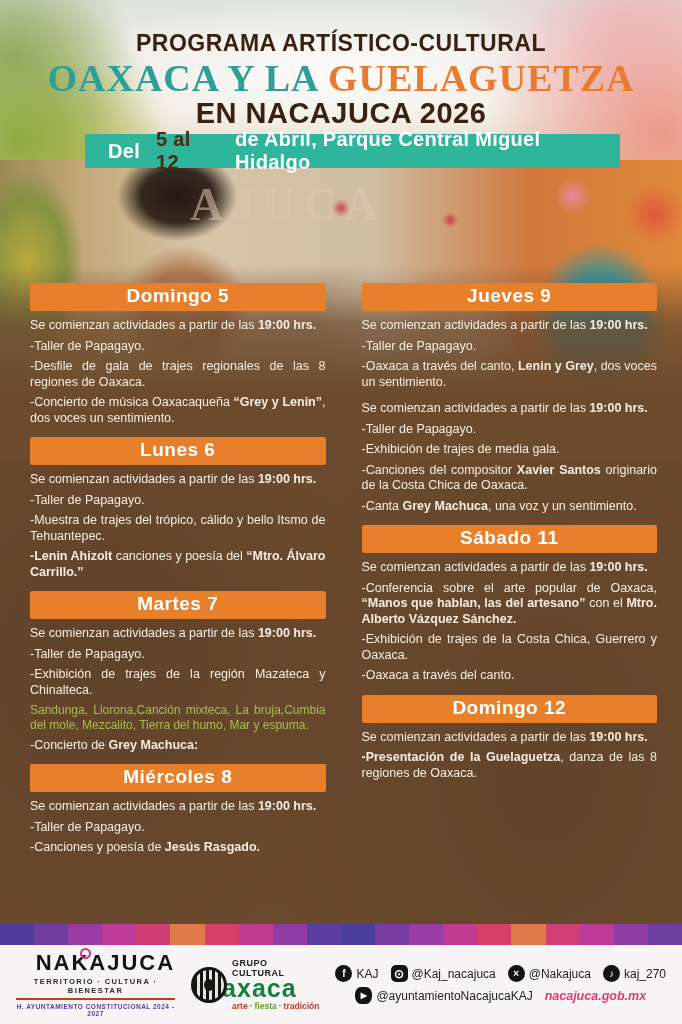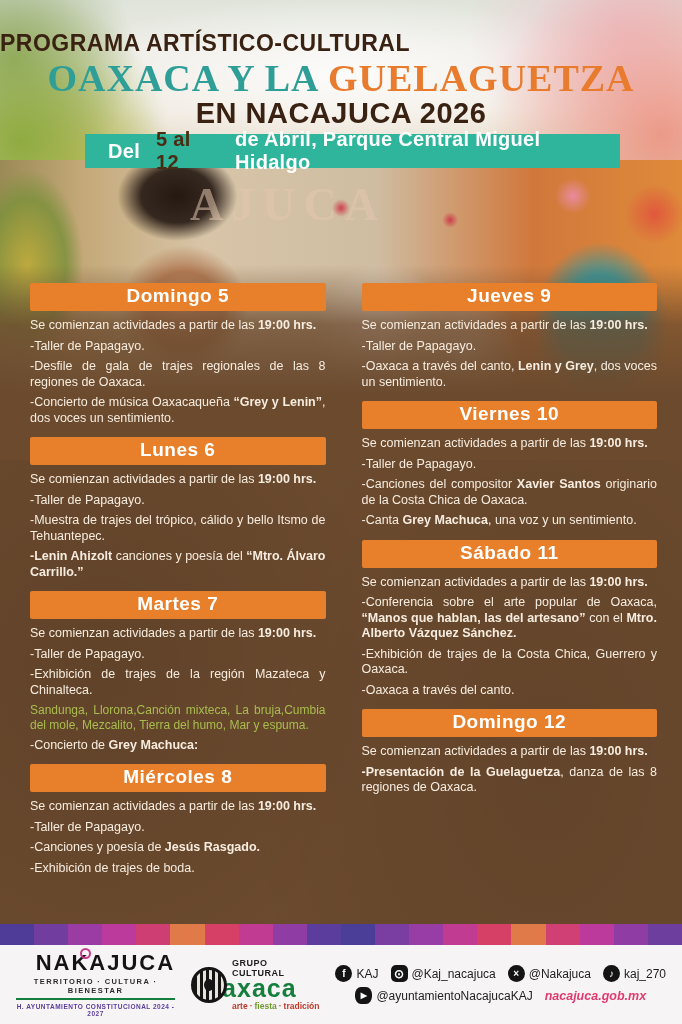--- a/index.html
+++ b/index.html
@@ -42,21 +42,21 @@
   .photo-band::after{
     content:"";position:absolute;left:0;top:0;width:100%;height:100%;
     background:linear-gradient(to bottom, rgba(107,74,46,0) 0px, rgba(107,74,46,0) 105px,
       rgba(107,74,46,.8) 165px, #6b4a2e 235px, #6b4a2e 100%);
   }
   .watermark{
     position:absolute;top:18px;left:190px;font-family:"Liberation Serif",serif;
     font-weight:bold;font-size:46px;letter-spacing:8px;color:rgba(225,198,175,.55);
   }
   
-  .kicker{position:absolute;top:30px;width:100%;z-index:3;
+  .kicker{position:absolute;top:30px;width:100%;text-align:center;z-index:3;
     font-size:23px;font-weight:bold;color:#3a2213;letter-spacing:.5px;}
   .title{position:absolute;top:56px;width:100%;text-align:center;z-index:3;
     font-family:"Liberation Serif",serif;font-weight:bold;font-size:38px;letter-spacing:1px;}
   .title .t-teal{color:#2f9e96;}
   .title .t-orange{color:#e87b2d;}
   .subtitle{position:absolute;top:97px;width:100%;text-align:center;z-index:3;
     font-size:29px;font-weight:bold;color:#3a2213;letter-spacing:.5px;}
   .date-banner{
     position:absolute;top:134px;left:85px;width:512px;height:34px;z-index:3;
     background:#2eb59b;color:#fff;font-weight:bold;font-size:20px;
@@ -76,21 +76,21 @@
   .strip{position:absolute;left:0;bottom:79px;width:100%;height:21px;display:flex;z-index:4;}
   .strip .seg{flex:1;}
   
   .footer{position:absolute;left:0;bottom:0;width:100%;height:79px;background:#f7f4f5;
     display:flex;align-items:center;padding:0 16px;box-sizing:border-box;gap:16px;z-index:4;}
   .brand-nac{text-align:center;min-width:158px;position:relative;}
   .brand-name{font-weight:bold;font-size:22px;color:#141414;letter-spacing:2px;line-height:1;text-align:right;}
   .brand-name::after{content:"";position:absolute;top:-4px;left:64px;width:7px;height:7px;
     border:2px solid #c8368f;border-radius:50%;}
   .brand-tag{font-size:7.5px;color:#2b2b2b;letter-spacing:1.4px;font-weight:bold;
-    border-bottom:2px solid #15803d;padding-bottom:3px;margin-top:3px;}
+    border-bottom:2px solid #c2410c;padding-bottom:3px;margin-top:3px;}
   .brand-sub{font-size:6.5px;color:#5b3d9e;letter-spacing:.5px;margin-top:3px;font-weight:bold;}
   .brand-oax{display:flex;align-items:center;}
   .ox-emblem{width:36px;height:36px;border-radius:50%;flex:0 0 36px;position:relative;
     background:repeating-linear-gradient(90deg,#151515 0 3px,#e8e4da 3px 6px);
     border:3px solid #151515;box-sizing:border-box;}
   .ox-emblem::after{content:"";position:absolute;left:10px;top:9px;width:10px;height:12px;
     background:#151515;border-radius:50%;}
   .ox-col{margin-left:-5px;}
   .ox-kicker{font-size:9px;font-weight:bold;color:#1d1d1d;letter-spacing:.5px;padding-left:10px;}
   .ox-name{font-size:25px;font-weight:bold;color:#15803d;line-height:.85;letter-spacing:1px;}
@@ -153,34 +153,33 @@
           <p class="line"><span>-Taller de Papagayo.</span></p>
           <p class="line"><span>-Exhibición de trajes de la región Mazateca y Chinalteca.</span></p>
           <p class="line green"><span>Sandunga, Llorona,Canción mixteca, La bruja,Cumbia del mole, Mezcalito, Tierra del humo, Mar y espuma.</span></p>
           <p class="line"><span>-Concierto de </span><span class="b">Grey Machuca:</span></p>
         </section>
         <section class="day">
           <div class="day-h">Miércoles 8</div>
           <p class="line">Se comienzan actividades a partir de las <span class="b">19:00 hrs.</span></p>
           <p class="line"><span>-Taller de Papagayo.</span></p>
           <p class="line"><span>-Canciones y poesía de </span><span class="b">Jesús Rasgado.</span></p>
-          <p class="line"><span>-Exhibición de trajes de boda.</span></p>
         </section>
       </div>
     <div class="col">
         <section class="day">
           <div class="day-h">Jueves 9</div>
           <p class="line">Se comienzan actividades a partir de las <span class="b">19:00 hrs.</span></p>
           <p class="line"><span>-Taller de Papagayo.</span></p>
           <p class="line"><span>-Oaxaca a través del canto, </span><span class="b">Lenin y Grey</span><span>, dos voces un sentimiento.</span></p>
         </section>
         <section class="day">
-          <div class="day-h">Viernes 10</div>
-          <p class="line">Se comienzan actividades a partir de las <span class="b">19:00 hrs.</span></p>
-          <p class="line"><span>-Taller de Papagayo.</span></p>
+          <p class="line">Se comienzan actividades a partir de las <span class="b">19:00 hrs.</span></p>
+          <p class="line"><span>-Taller de Papagayo.</span></p>
+          <p class="line"><span>-Exhibición de trajes de media gala.</span></p>
           <p class="line"><span>-Canciones del compositor </span><span class="b">Xavier Santos</span><span> originario de la Costa Chica de Oaxaca.</span></p>
           <p class="line"><span>-Canta </span><span class="b">Grey Machuca</span><span>, una voz y un sentimiento.</span></p>
         </section>
         <section class="day">
           <div class="day-h">Sábado 11</div>
           <p class="line">Se comienzan actividades a partir de las <span class="b">19:00 hrs.</span></p>
           <p class="line"><span>-Conferencia sobre el arte popular de Oaxaca, </span><span class="b">“Manos que hablan, las del artesano”</span><span> con el </span><span class="b">Mtro. Alberto Vázquez Sánchez.</span></p>
           <p class="line"><span>-Exhibición de trajes de la Costa Chica, Guerrero y Oaxaca.</span></p>
           <p class="line"><span>-Oaxaca a través del canto.</span></p>
         </section>

